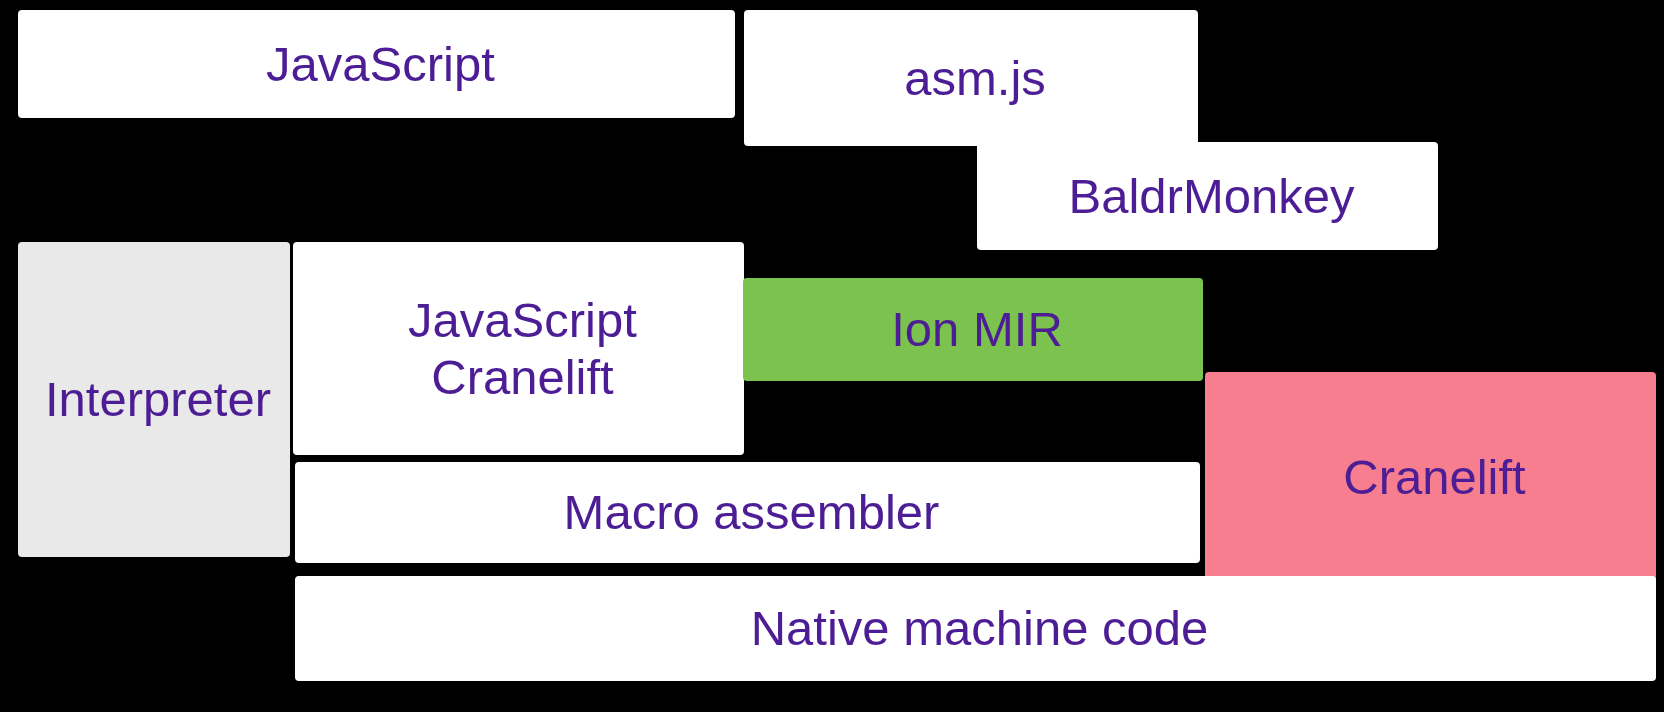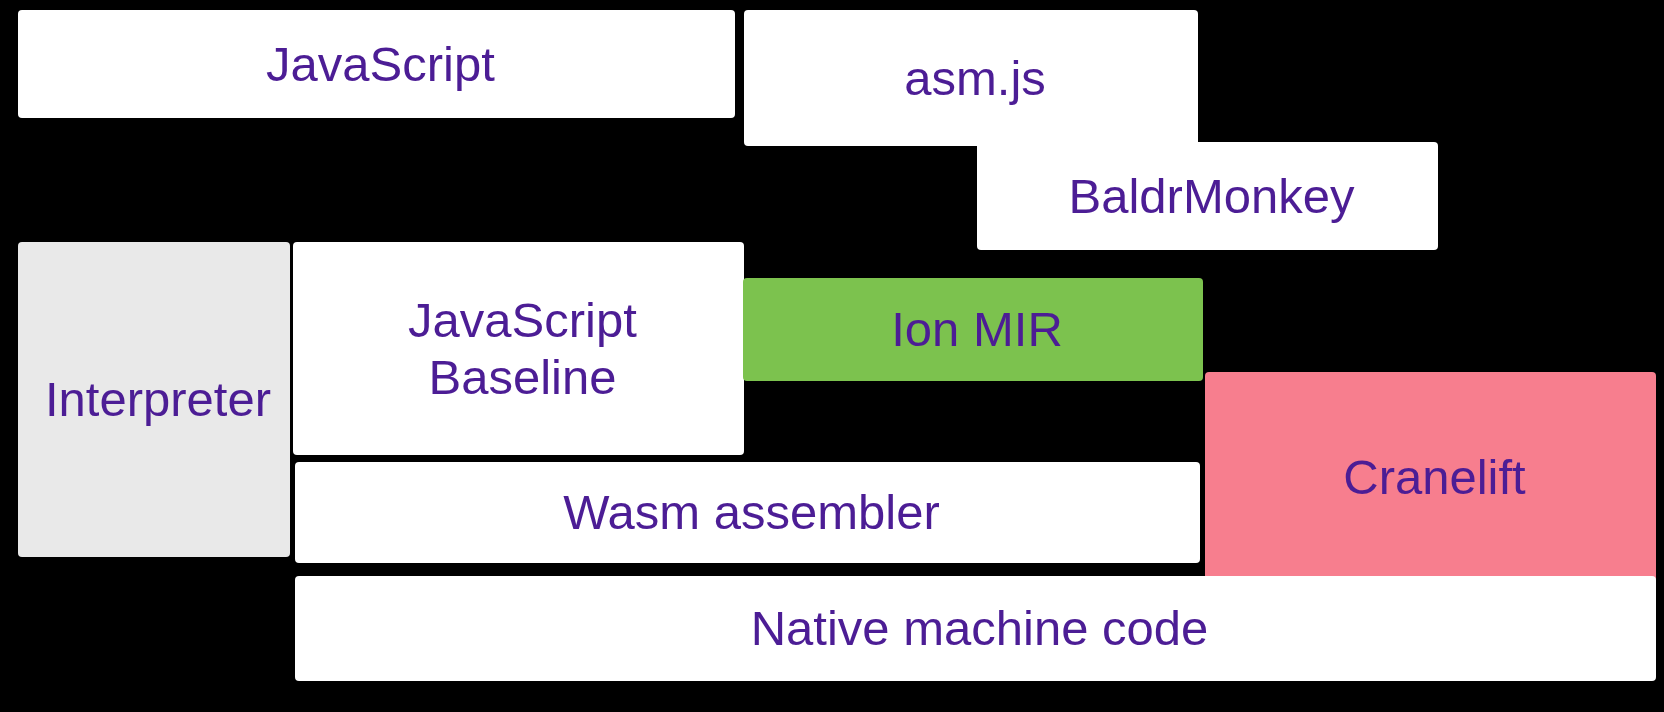--- a/index.html
+++ b/index.html
@@ -68,33 +68,33 @@
 
   <div class="box b-baldrmonkey">
     <span class="label">BaldrMonkey</span>
   </div>
 
   <div class="box gray b-interpreter">
     <span class="label">Interpreter</span>
   </div>
 
   <div class="box b-baseline">
-    <span class="label">JavaScript Baseline</span>
+    <span class="label">JavaScript Cranelift</span>
   </div>
 
   <div class="box green b-ionmir">
     <span class="label">Ion MIR</span>
   </div>
 
 
   <div class="box pink b-cranelift">
     <span class="label">Cranelift</span>
   </div>
 
   <div class="box b-macro">
-    <span class="label">Wasm assembler</span>
+    <span class="label">Macro assembler</span>
   </div>
 
   <div class="box b-native">
     <span class="label">Native machine code</span>
   </div>
 
 </div>
 
 </body></html>

